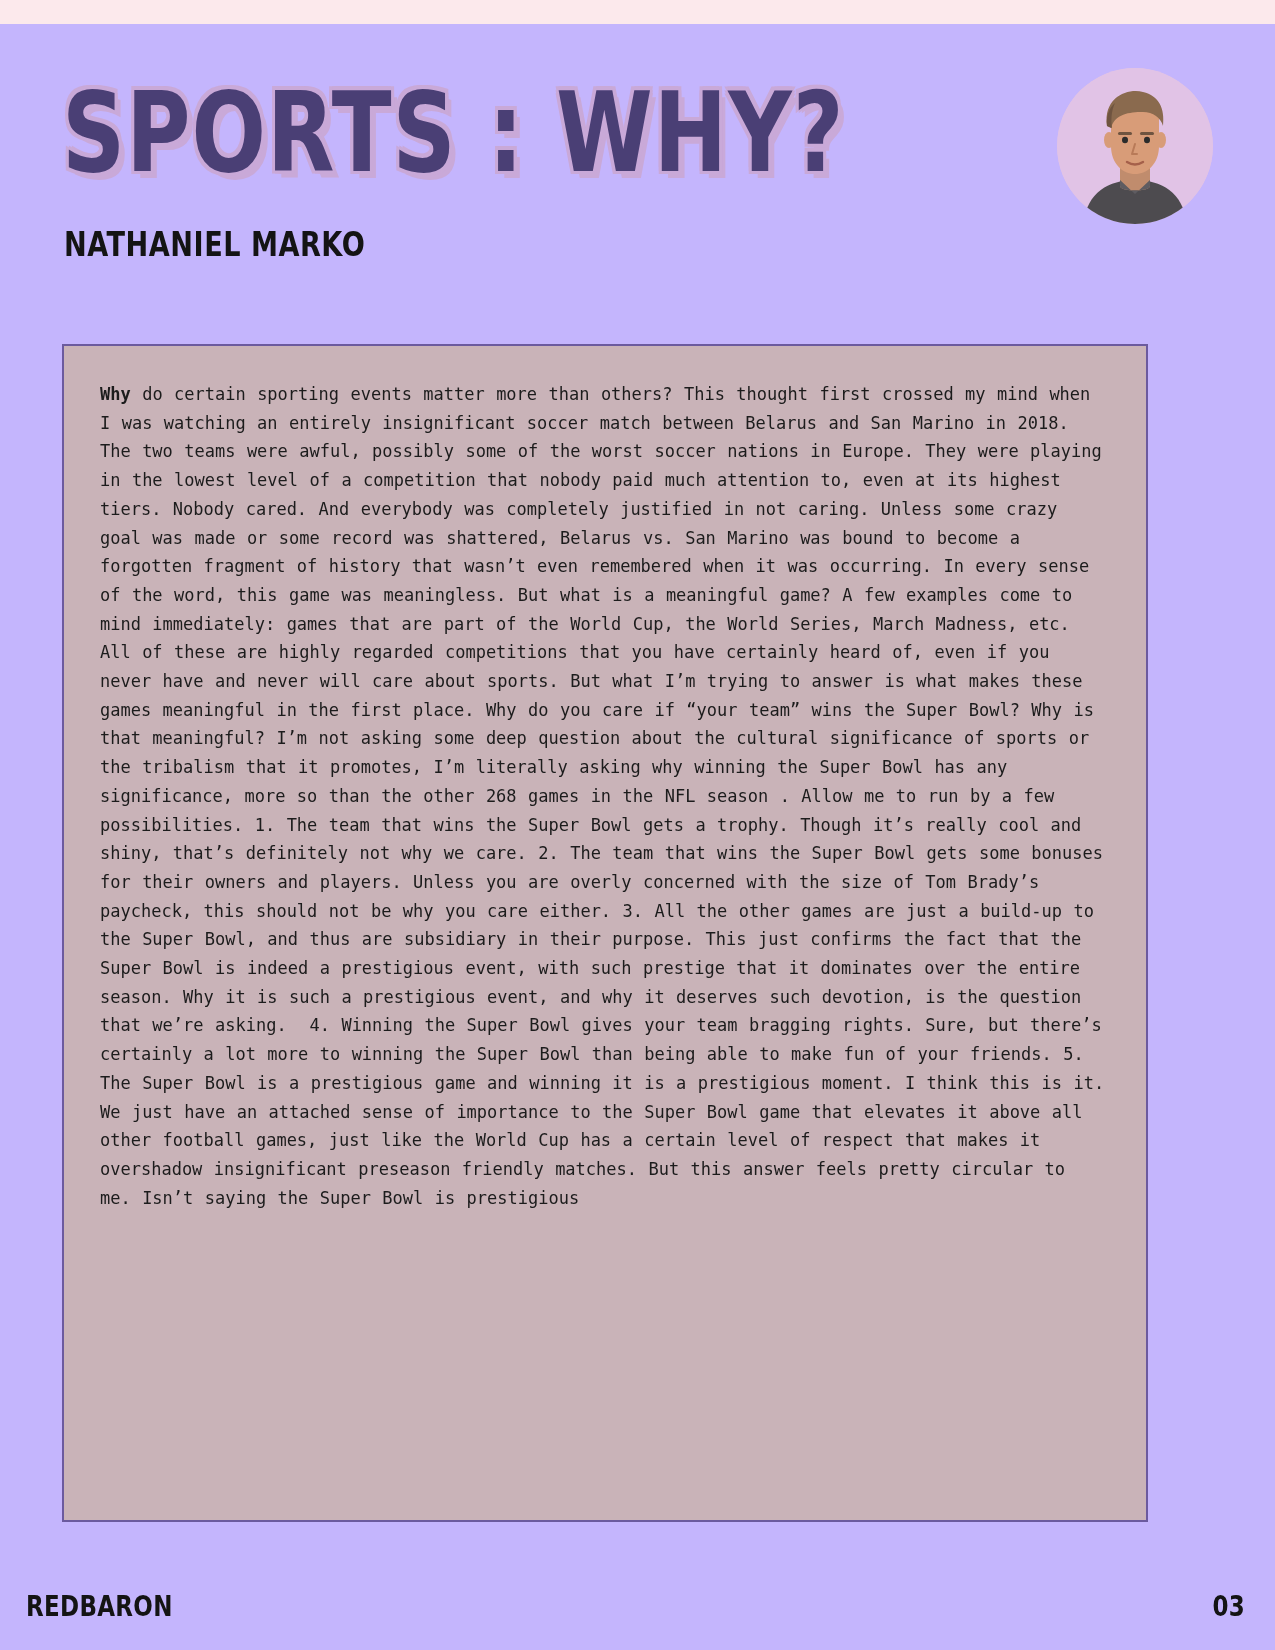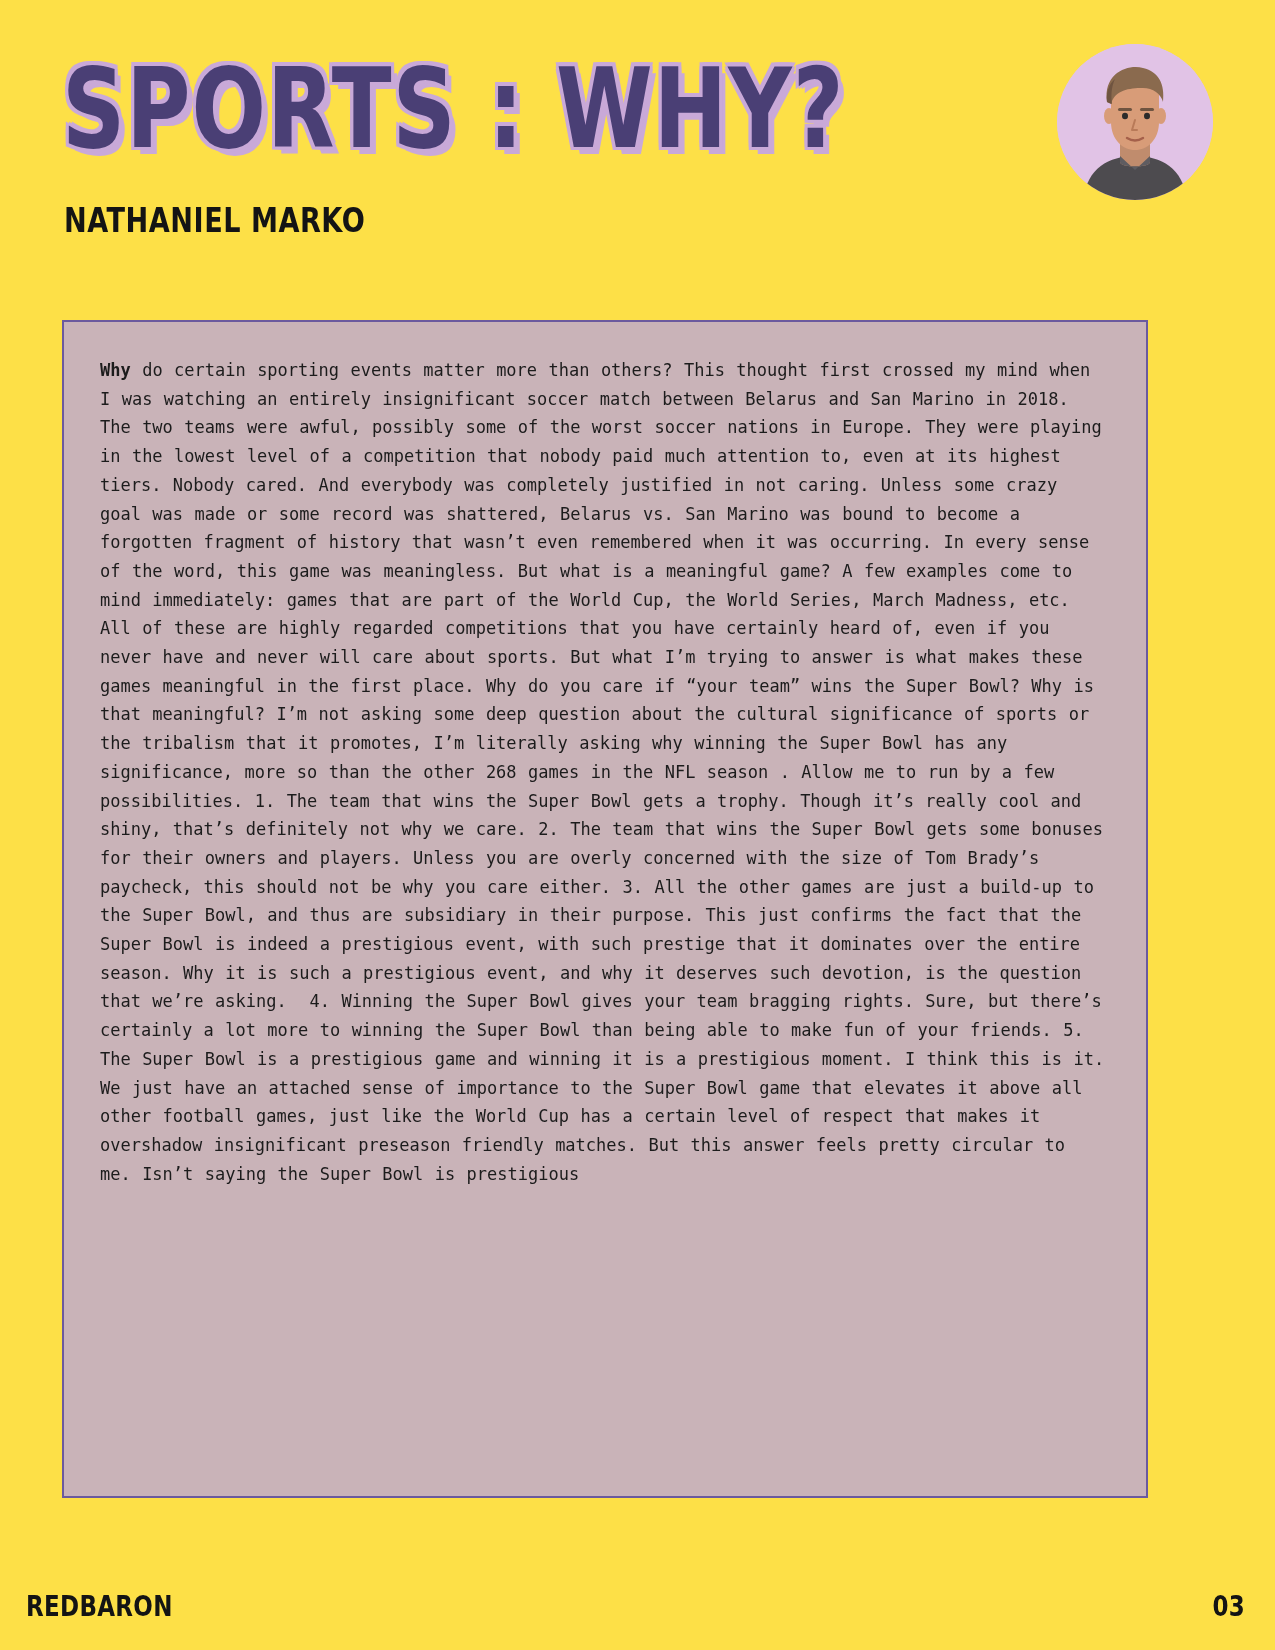--- a/index.html
+++ b/index.html
@@ -10,21 +10,22 @@
     width: 1275px;
     height: 1650px;
     background: #fce9ec;
     font-family: "Liberation Sans", sans-serif;
     position: relative;
     overflow: hidden;
   }
   .page {
     position: absolute;
     inset: 0;
-    background: #fde047;
+    background: #c4b5fd;
+    margin-top: 24px;
   }
 
   
   .header {
     position: absolute;
     left: 62px;
     top: 48px;
     right: 62px;
     height: 200px;
   }

